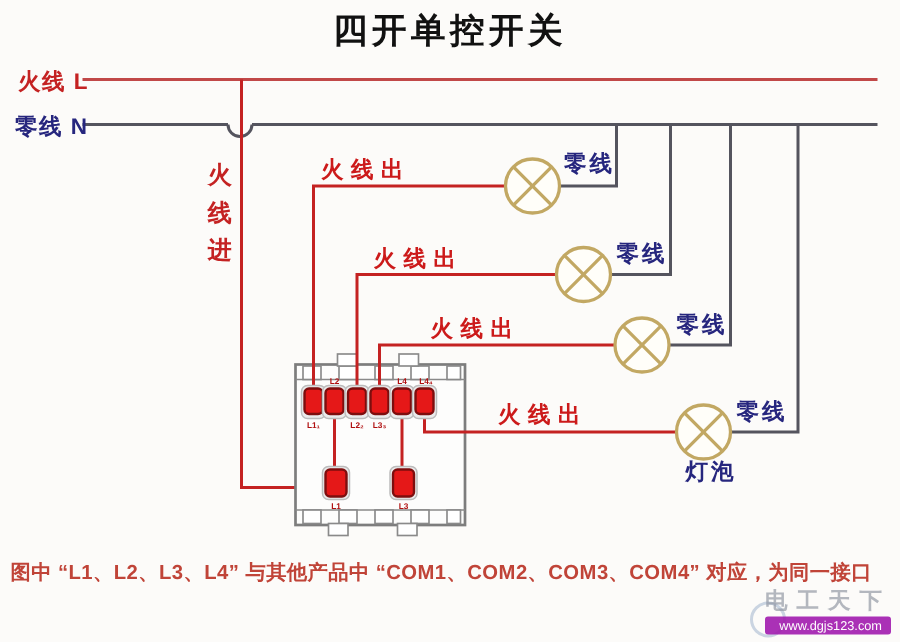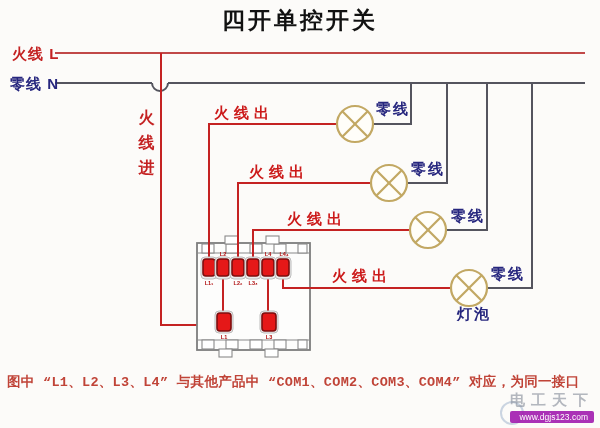--- a/index.html
+++ b/index.html
@@ -13,21 +13,21 @@
   }
   .diagram-svg{position:absolute;top:0;left:0;}
   .live-in-label{
     position:absolute;left:137px;top:106px;width:19px;
     font-size:16px;font-weight:bold;color:#c42222;line-height:1.55;
     word-break:break-all;text-align:center;
   }
   .caption-line1,.caption-line2{
     position:absolute;left:7px;width:590px;
     font-size:13.5px;font-weight:600;color:#c04438;letter-spacing:0.3px;
-    white-space:nowrap;z-index:3;font-family:Liberation Mono, monospace;
+    white-space:nowrap;z-index:3;
   }
   .caption-line1{top:373px;}
   .caption-line2{top:397px;}
   .watermark{position:absolute;right:6px;top:391px;z-index:1;text-align:right;}
   .watermark-name{
     display:block;font-size:15px;font-weight:bold;letter-spacing:6px;
     color:rgba(140,146,158,0.65);
   }
   .watermark-url{
     display:block;margin-top:1px;background:#a21caf;color:#fff;

